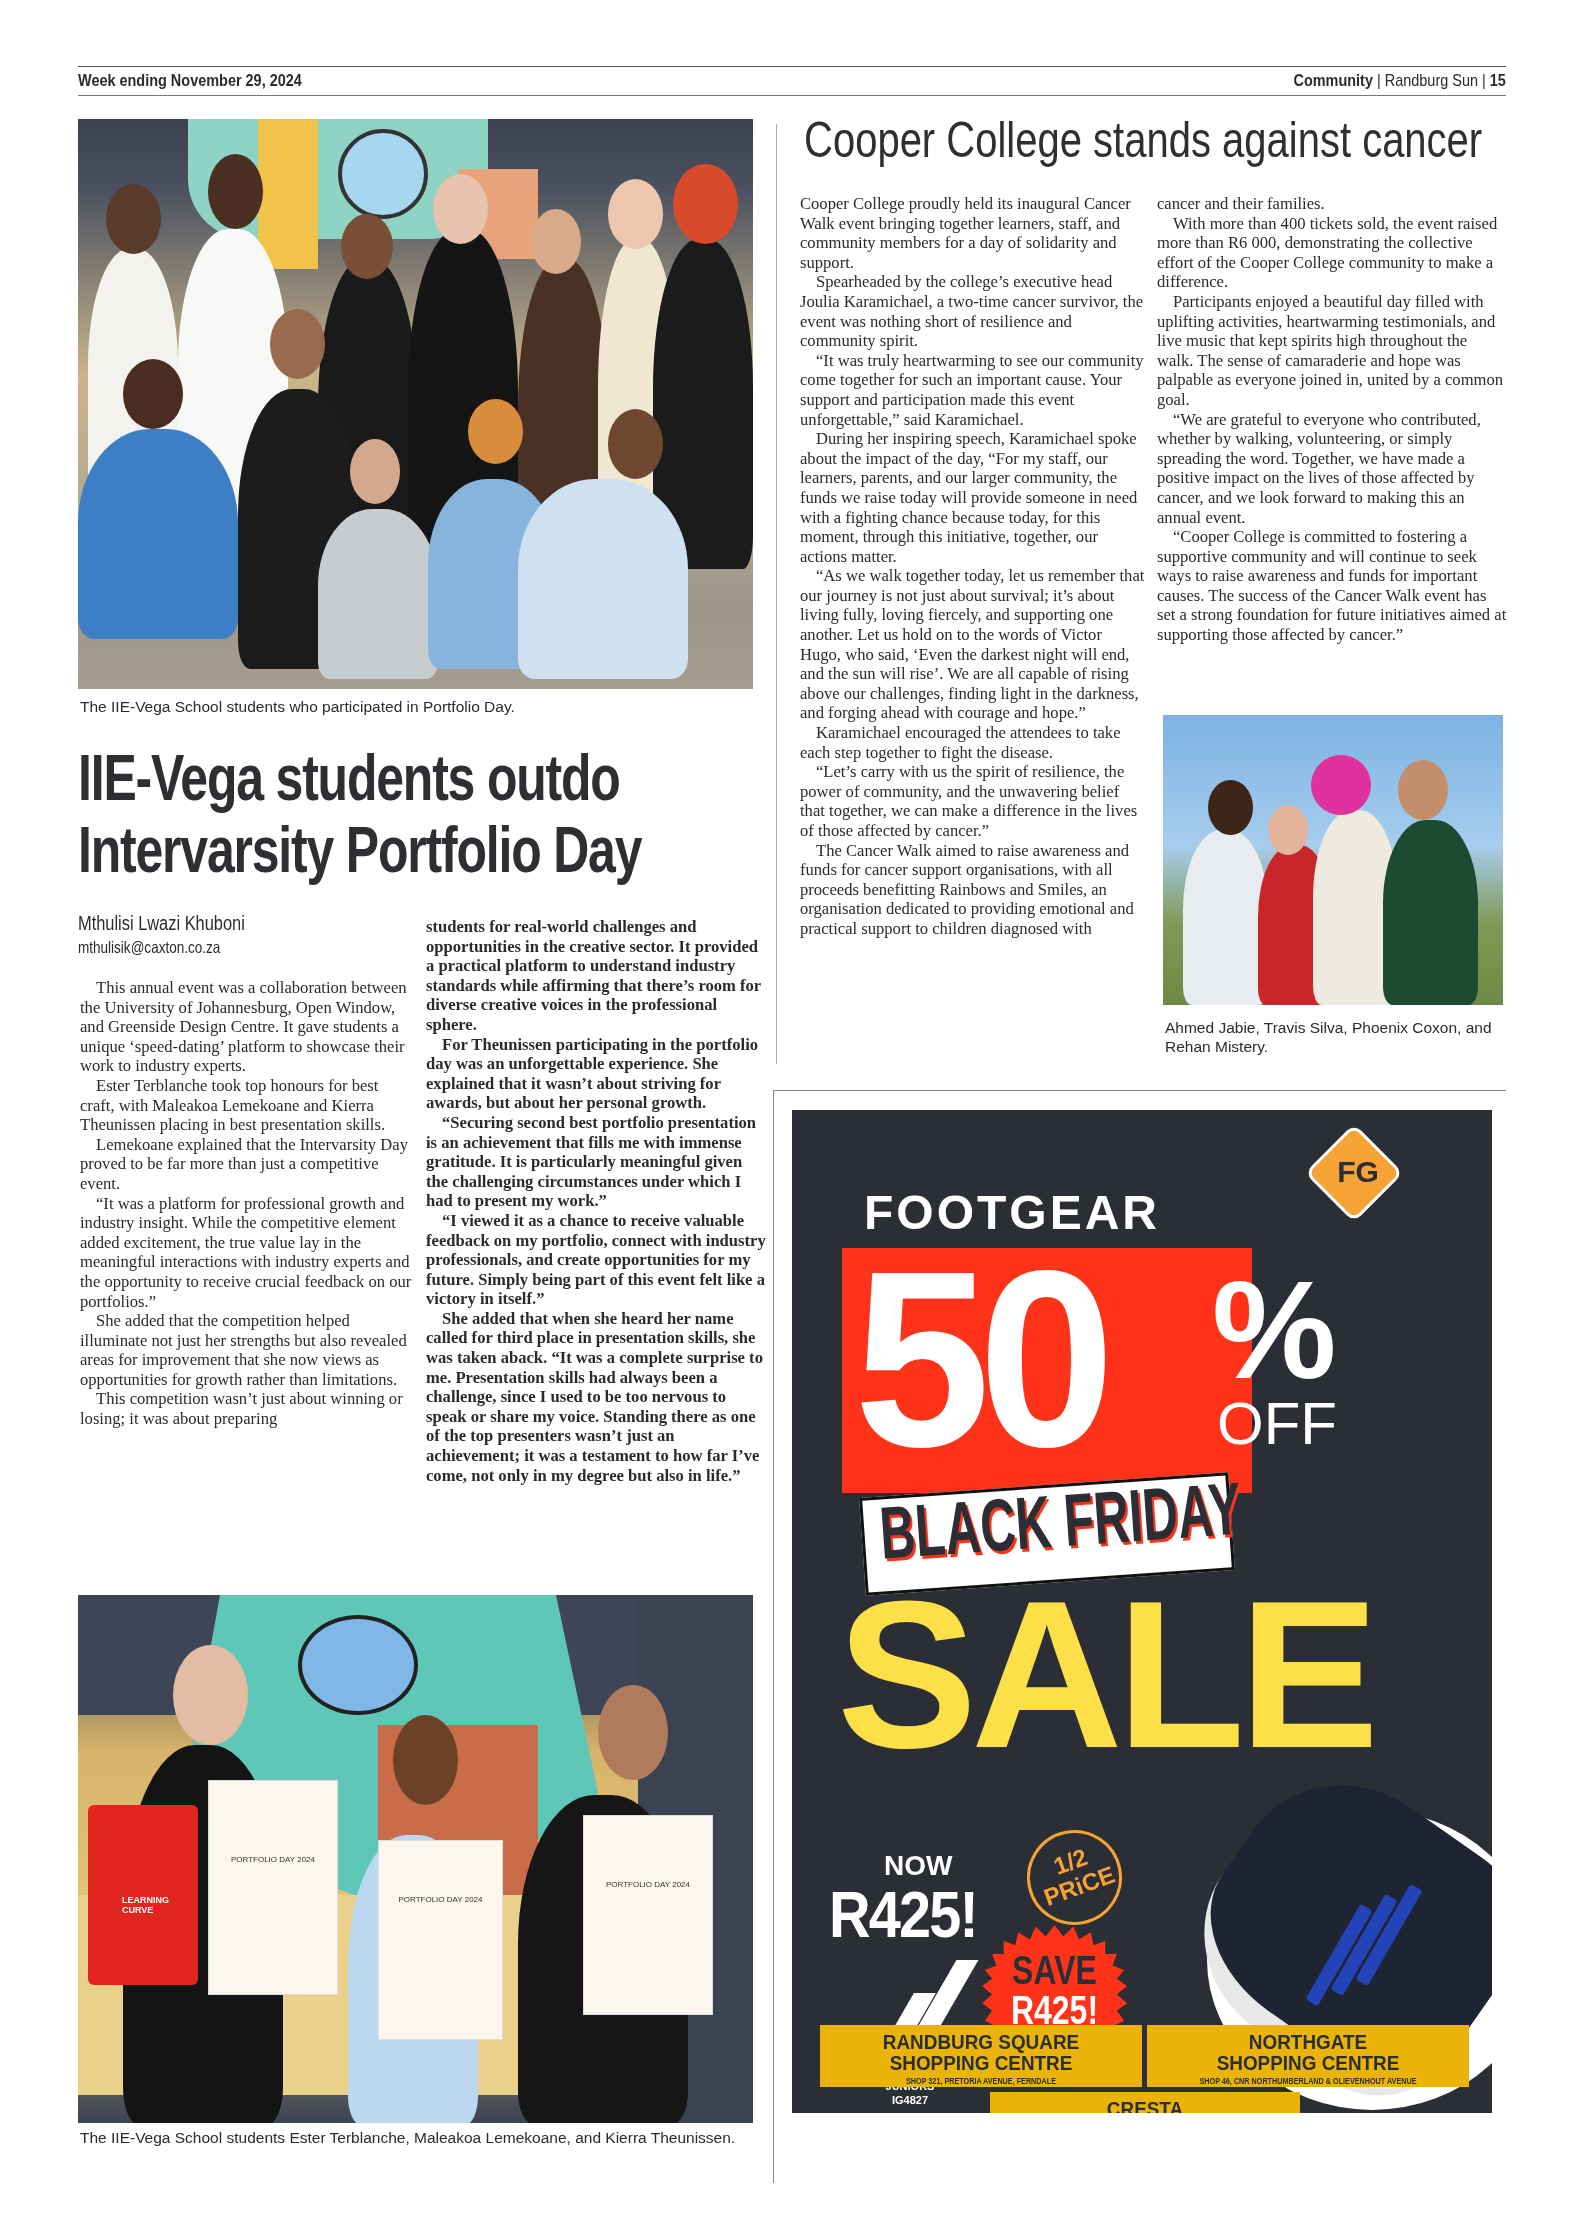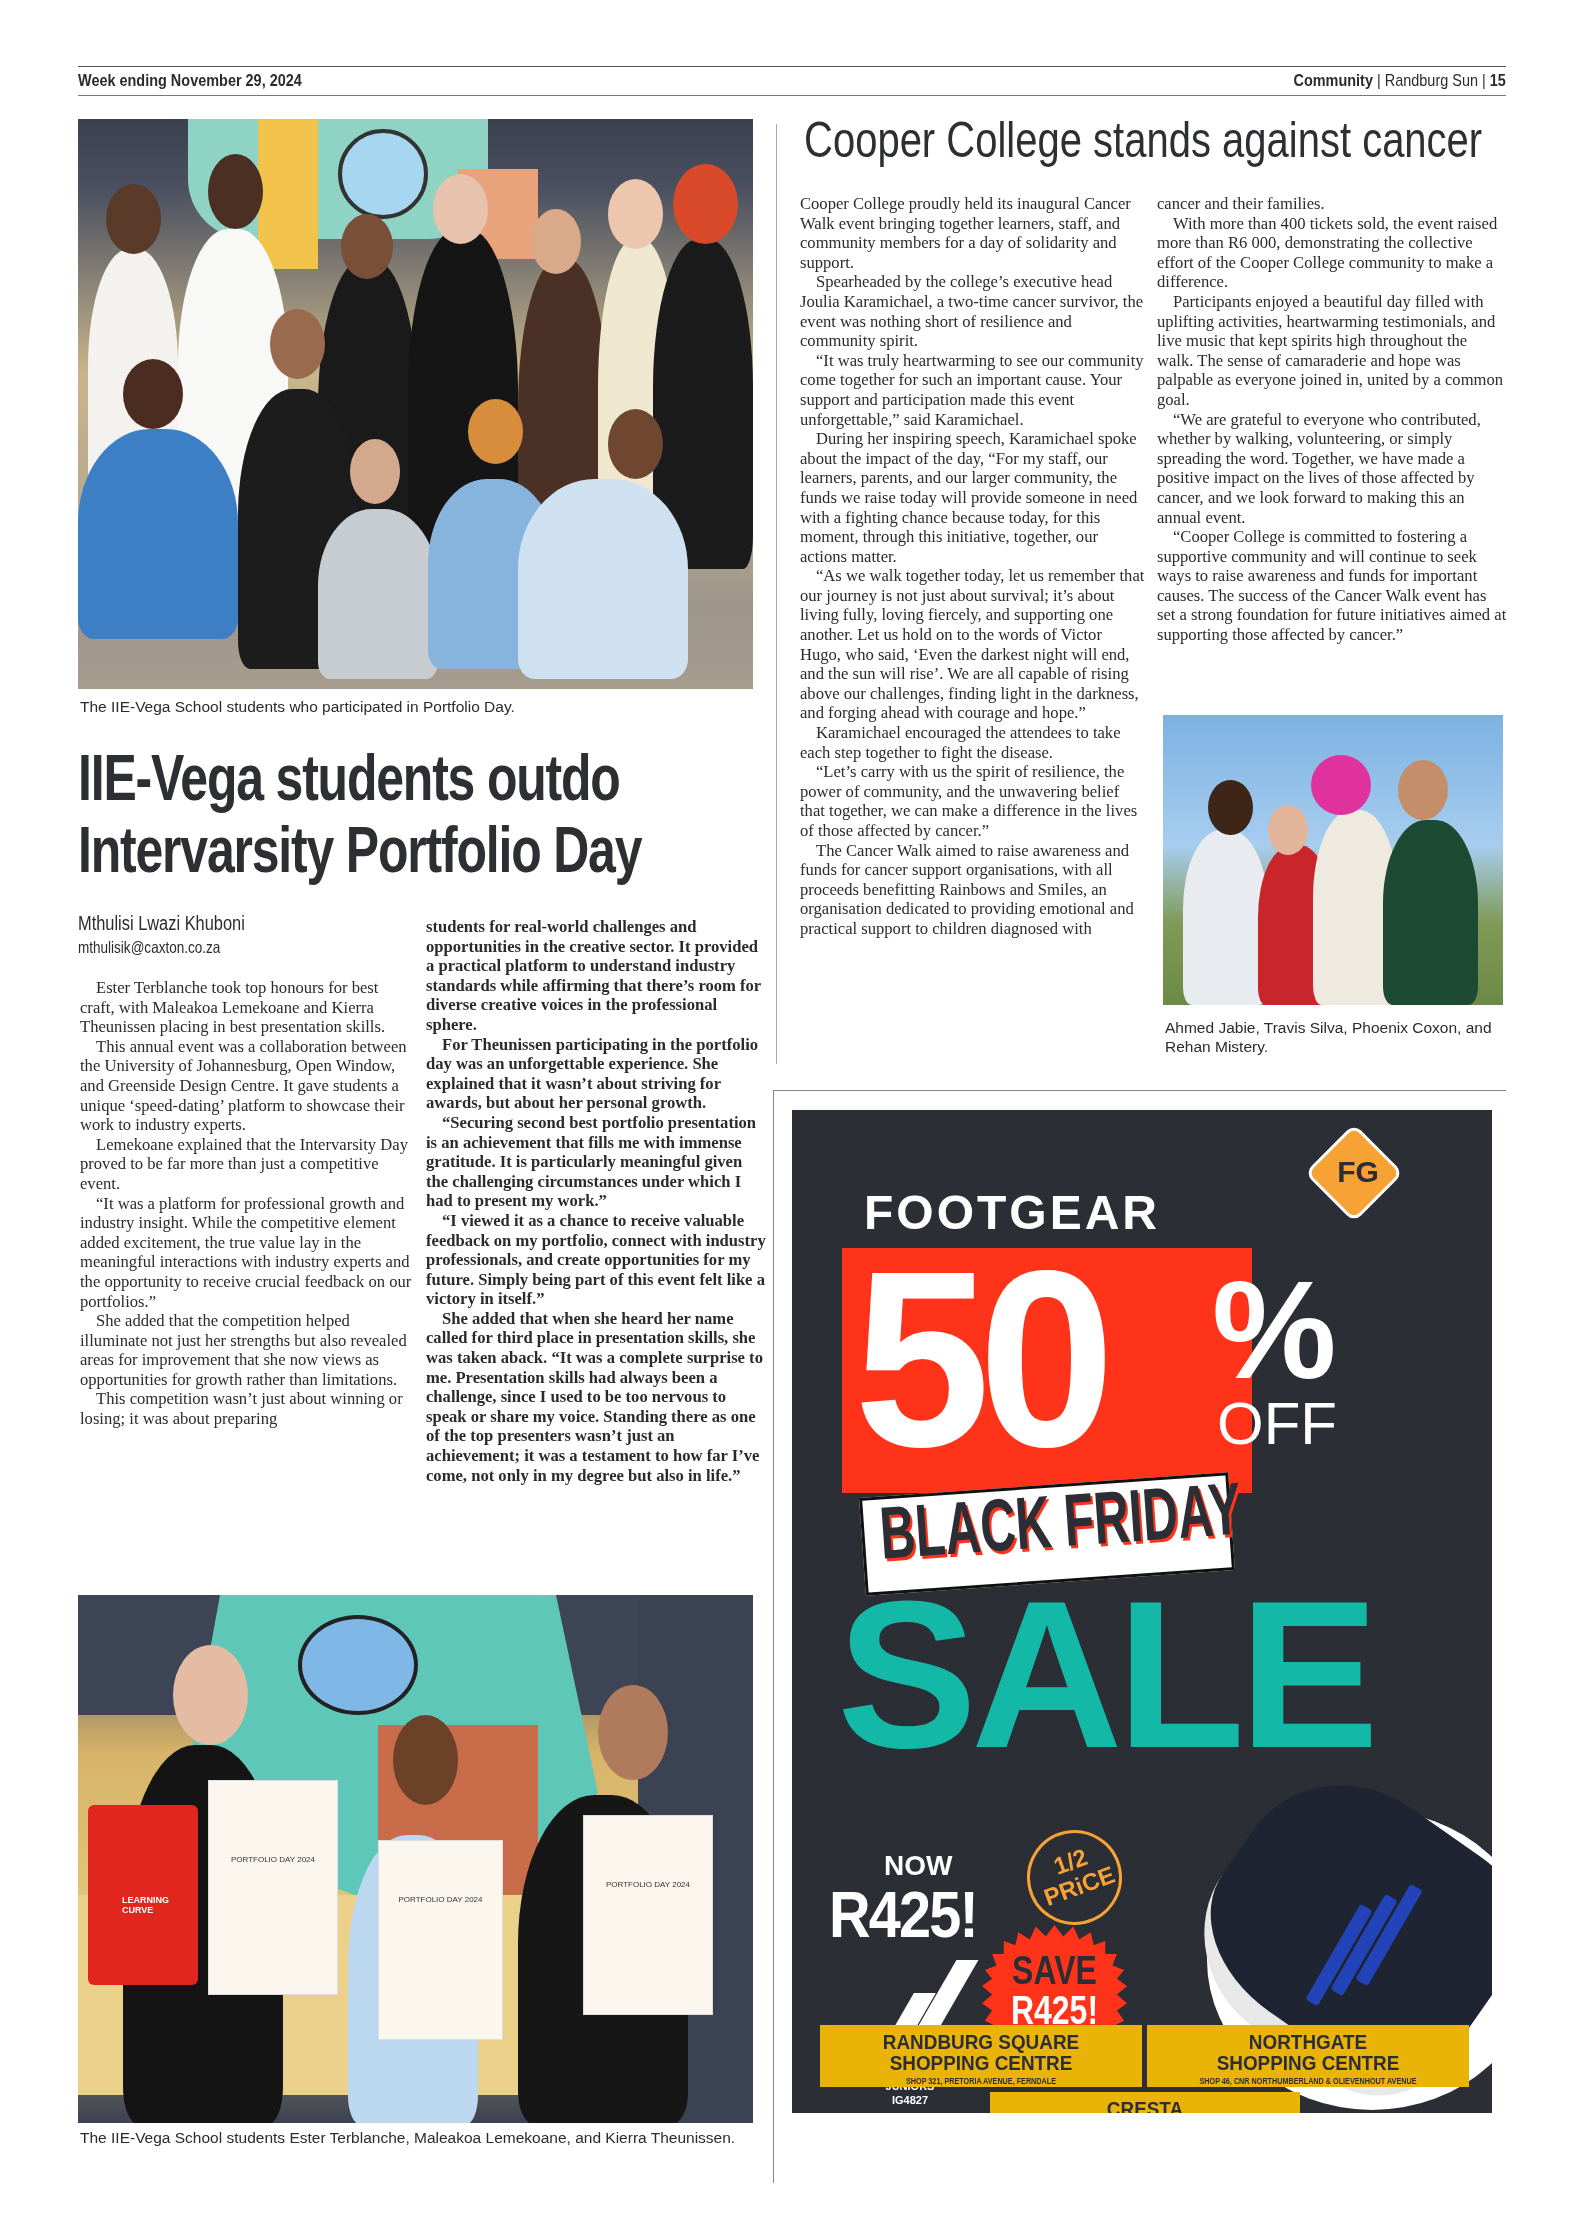--- a/index.html
+++ b/index.html
@@ -53,21 +53,21 @@
     font-family: "Liberation Sans", sans-serif; }
   .ad .brand { position: absolute; left: 72px; top: 45px; color: #fff; font-size: 48px; font-weight: bold; letter-spacing: 3px; margin-top: 30px; }
   .ad .fg-logo { position: absolute; left: 527px; top: 28px; width: 70px; height: 70px; background: #f7a234; transform: rotate(45deg); border-radius: 10px; border: 3px solid #fff; }
   .ad .fg-text { position: absolute; left: 536px; top: 45px; width: 60px; text-align: center; color: #2c2e36; font-weight: bold; font-size: 30px; }
   .ad .red-box { position: absolute; left: 50px; top: 138px; width: 410px; height: 245px; background: #ff3319; }
   .ad .fifty { position: absolute; left: 62px; top: 120px; color: #fff; font-weight: bold; font-size: 250px; line-height: 260px; letter-spacing: -12px; transform: scaleX(0.98); transform-origin: left top; }
   .ad .pct { position: absolute; left: 420px; top: 150px; color: #fff; font-weight: bold; font-size: 140px; line-height: 140px; }
   .ad .off { position: absolute; left: 425px; top: 282px; color: #fff; font-size: 60px; line-height: 64px; }
   .ad .bf-banner { position: absolute; left: 70px; top: 375px; width: 370px; height: 98px; background: #fff; border: 3px solid #111; transform: rotate(-4deg); }
   .ad .bf-text { position: absolute; left: 85px; top: 380px; color: #2c2e36; font-weight: bold; font-size: 74px; line-height: 88px; transform: rotate(-4deg) scaleX(0.66); transform-origin: left top; text-shadow: 3px 3px 0 #ff3319; white-space: nowrap; }
-  .ad .sale { position: absolute; left: 45px; top: 460px; color: #14b8a6; font-weight: bold; font-size: 210px; line-height: 210px; letter-spacing: -6px; }
+  .ad .sale { position: absolute; left: 45px; top: 460px; color: #fde047; font-weight: bold; font-size: 210px; line-height: 210px; letter-spacing: -6px; }
   .ad .now { position: absolute; left: 92px; top: 740px; color: #fff; font-weight: bold; font-size: 28px; }
   .ad .now-price { position: absolute; left: 37px; top: 768px; color: #fff; font-weight: bold; font-size: 64px; letter-spacing: -2px; transform: scaleX(0.9); transform-origin: left top; }
   .ad .half-circle { position: absolute; left: 235px; top: 720px; width: 95px; height: 95px; border: 3px solid #f7a234; border-radius: 50%; transform: rotate(-12deg); }
   .ad .half-text { position: absolute; left: 238px; top: 738px; width: 90px; text-align: center; color: #f7a234; font-weight: bold; font-size: 24px; line-height: 26px; transform: rotate(-20deg); }
   .ad .save-burst { position: absolute; left: 190px; top: 815px; width: 145px; height: 145px; background: #ff3319;
     clip-path: polygon(50% 0%,56% 8%,63% 1%,67% 10%,75% 5%,77% 14%,85% 11%,85% 20%,93% 20%,90% 28%,98% 31%,93% 37%,100% 42%,93% 48%,100% 54%,93% 59%,98% 66%,90% 70%,93% 78%,85% 79%,85% 88%,77% 86%,75% 95%,67% 90%,63% 99%,56% 92%,50% 100%,44% 92%,37% 99%,33% 90%,25% 95%,23% 86%,15% 88%,15% 79%,7% 78%,10% 70%,2% 66%,7% 59%,0% 54%,7% 48%,0% 42%,7% 37%,2% 31%,10% 28%,7% 20%,15% 20%,15% 11%,23% 14%,25% 5%,33% 10%,37% 1%,44% 8%); }
   .ad .save-text { position: absolute; left: 200px; top: 840px; width: 125px; text-align: center; font-weight: bold; font-size: 40px; line-height: 40px; transform: scaleX(0.8); }
   .ad .save-text .l1 { color: #2c2e36; display: block; }
   .ad .save-text .l2 { color: #fff; display: block; }
   .ad .adidas { position: absolute; left: 62px; top: 845px; width: 110px; height: 100px; }
@@ -135,22 +135,22 @@
   <span>IIE-Vega students outdo</span><br>
   <span>Intervarsity Portfolio Day</span>
 </h1>
 
 <div class="byline">
   <span>Mthulisi Lwazi Khuboni</span>
   <span class="email">mthulisik@caxton.co.za</span>
 </div>
 
 <div class="col" style="left:80px;top:978px;width:335px;">
+  <p>This annual event was a collaboration between the University of Johannesburg, Open Window, and Greenside Design Centre. It gave students a unique ‘speed-dating’ platform to showcase their work to industry experts.</p>
   <p>Ester Terblanche took top honours for best craft, with Maleakoa Lemekoane and Kierra Theunissen placing in best presentation skills.</p>
-  <p>This annual event was a collaboration between the University of Johannesburg, Open Window, and Greenside Design Centre. It gave students a unique ‘speed-dating’ platform to showcase their work to industry experts.</p>
   <p>Lemekoane explained that the Intervarsity Day proved to be far more than just a competitive event.</p>
   <p>“It was a platform for professional growth and industry insight. While the competitive element added excitement, the true value lay in the meaningful interactions with industry experts and the opportunity to receive crucial feedback on our portfolios.”</p>
   <p>She added that the competition helped illuminate not just her strengths but also revealed areas for improvement that she now views as opportunities for growth rather than limitations.</p>
   <p>This competition wasn’t just about winning or losing; it was about preparing</p>
 </div>
 
 <div class="col" style="left:426px;top:917px;width:340px;font-weight:bold;">
   <p class="first">students for real-world challenges and opportunities in the creative sector. It provided a practical platform to understand industry standards while affirming that there’s room for diverse creative voices in the professional sphere.</p>
   <p>For Theunissen participating in the portfolio day was an unforgettable experience. She explained that it wasn’t about striving for awards, but about her personal growth.</p>
   <p>“Securing second best portfolio presentation is an achievement that fills me with immense gratitude. It is particularly meaningful given the challenging circumstances under which I had to present my work.”</p>

